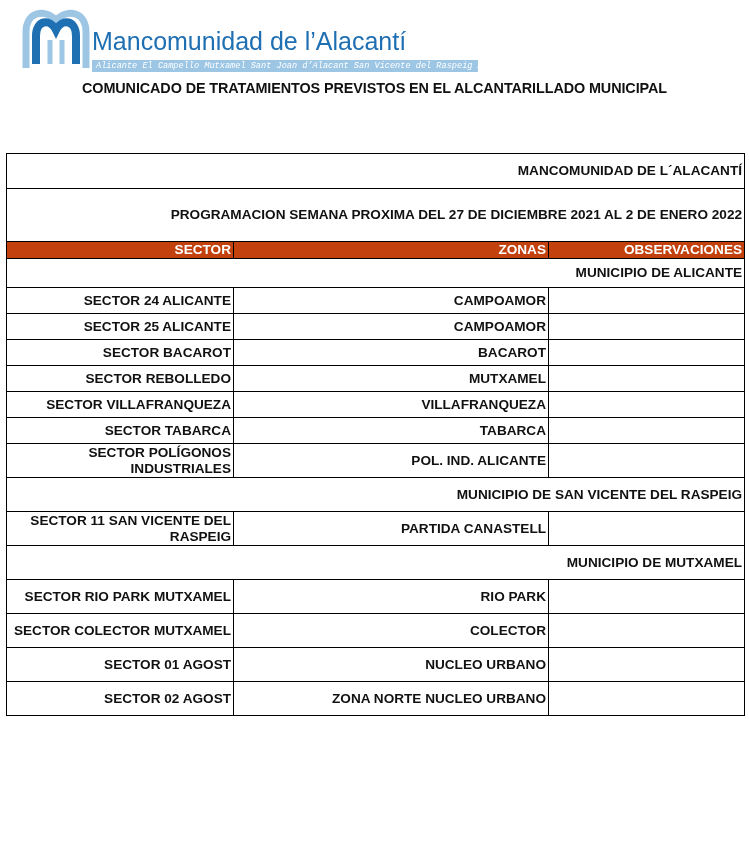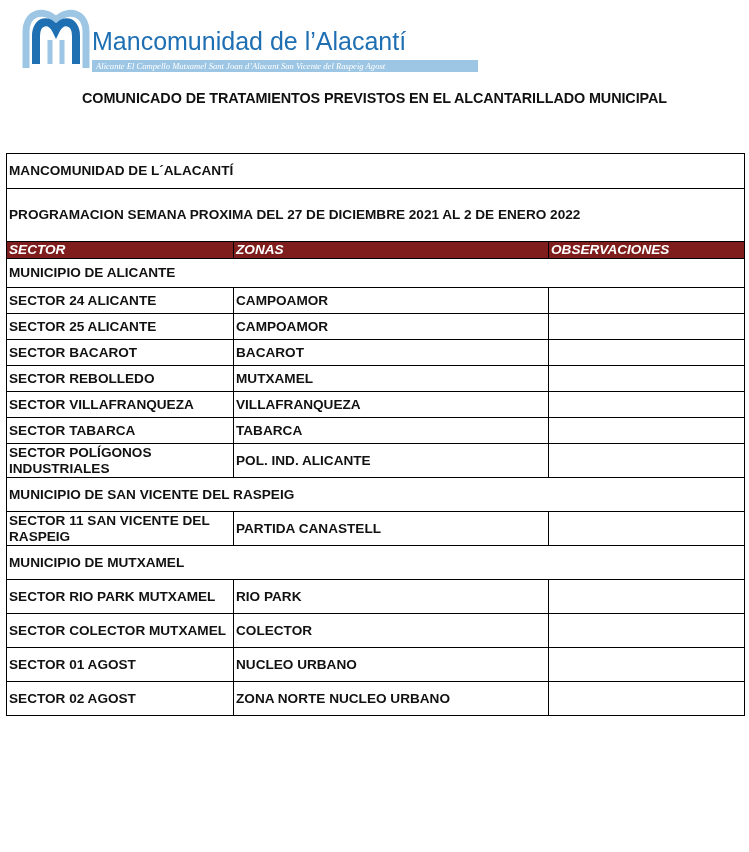--- a/index.html
+++ b/index.html
@@ -4,32 +4,32 @@
   <style>
     html, body { margin:0; padding:0; background:#ffffff; }
     body { width:749px; height:852px; position:relative; overflow:hidden;
       font-family:"Liberation Sans", sans-serif; color:#111; }
     .logo { position:absolute; left:18px; top:4px; width:470px; height:68px; }
     .logo-mark { position:absolute; left:2px; top:2px; width:72px; height:66px; }
     .logo-title { position:absolute; left:74px; top:24px; font-size:25px; color:#1f6fb3;
       letter-spacing:0px; white-space:nowrap; line-height:26px; }
     .logo-band { position:absolute; left:74px; top:56px; width:386px; height:12px;
       background:#9cc6e4; }
-    .logo-towns { position:absolute; left:78px; top:56px; font-family:Liberation Serif, serif;
+    .logo-towns { position:absolute; left:78px; top:56px; font-family:Liberation Mono, monospace;
       font-style:italic; font-size:8.6px; color:#ffffff; white-space:nowrap; line-height:12px; }
-    .doc-title { position:absolute; left:0; width:749px; top:90px; text-align:center;
+    .doc-title { position:absolute; left:0; width:749px; top:80px; text-align:center;
       font-weight:bold; font-size:14.4px; letter-spacing:-0.1px; }
     table.prog { position:absolute; left:6px; top:153px; width:738px; border-collapse:collapse;
       table-layout:fixed; }
-    table.prog td, table.prog th { border:1.5px solid #000; padding:0 2px; text-align:left;
+    table.prog td, table.prog th { border:1.5px solid #000; padding:0 2px; text-align:right;
       font-weight:bold; font-size:13.6px; line-height:16px; overflow:hidden;margin-left:19px; }
     .org-row td { height:34px; font-size:15.5px; }
     .week-row td { height:52px; font-size:15.5px; }
-    .head-row th { background:#7f1d1d; color:#ffffff; height:16px; font-size:14px;
-      border-left:1px solid #000; border-right:1px solid #000;font-style:italic; }
+    .head-row th { background:#c2410c; color:#ffffff; height:16px; font-size:14px;
+      border-left:1px solid #000; border-right:1px solid #000; }
     .muni-row td { font-size:15.5px; height:33px; }
     .data-row td { height:25px; }
     .data-row.tall td { height:33px; }
   </style>
 </head>
 <body>
 
 <div class="logo">
   <svg class="logo-mark" viewBox="0 0 72 66">
     <path d="M6 62 V26 C6 6 24 2 36 14 C48 2 66 6 66 26 V62" fill="none" stroke="#9cc6e4" stroke-width="7"></path>

